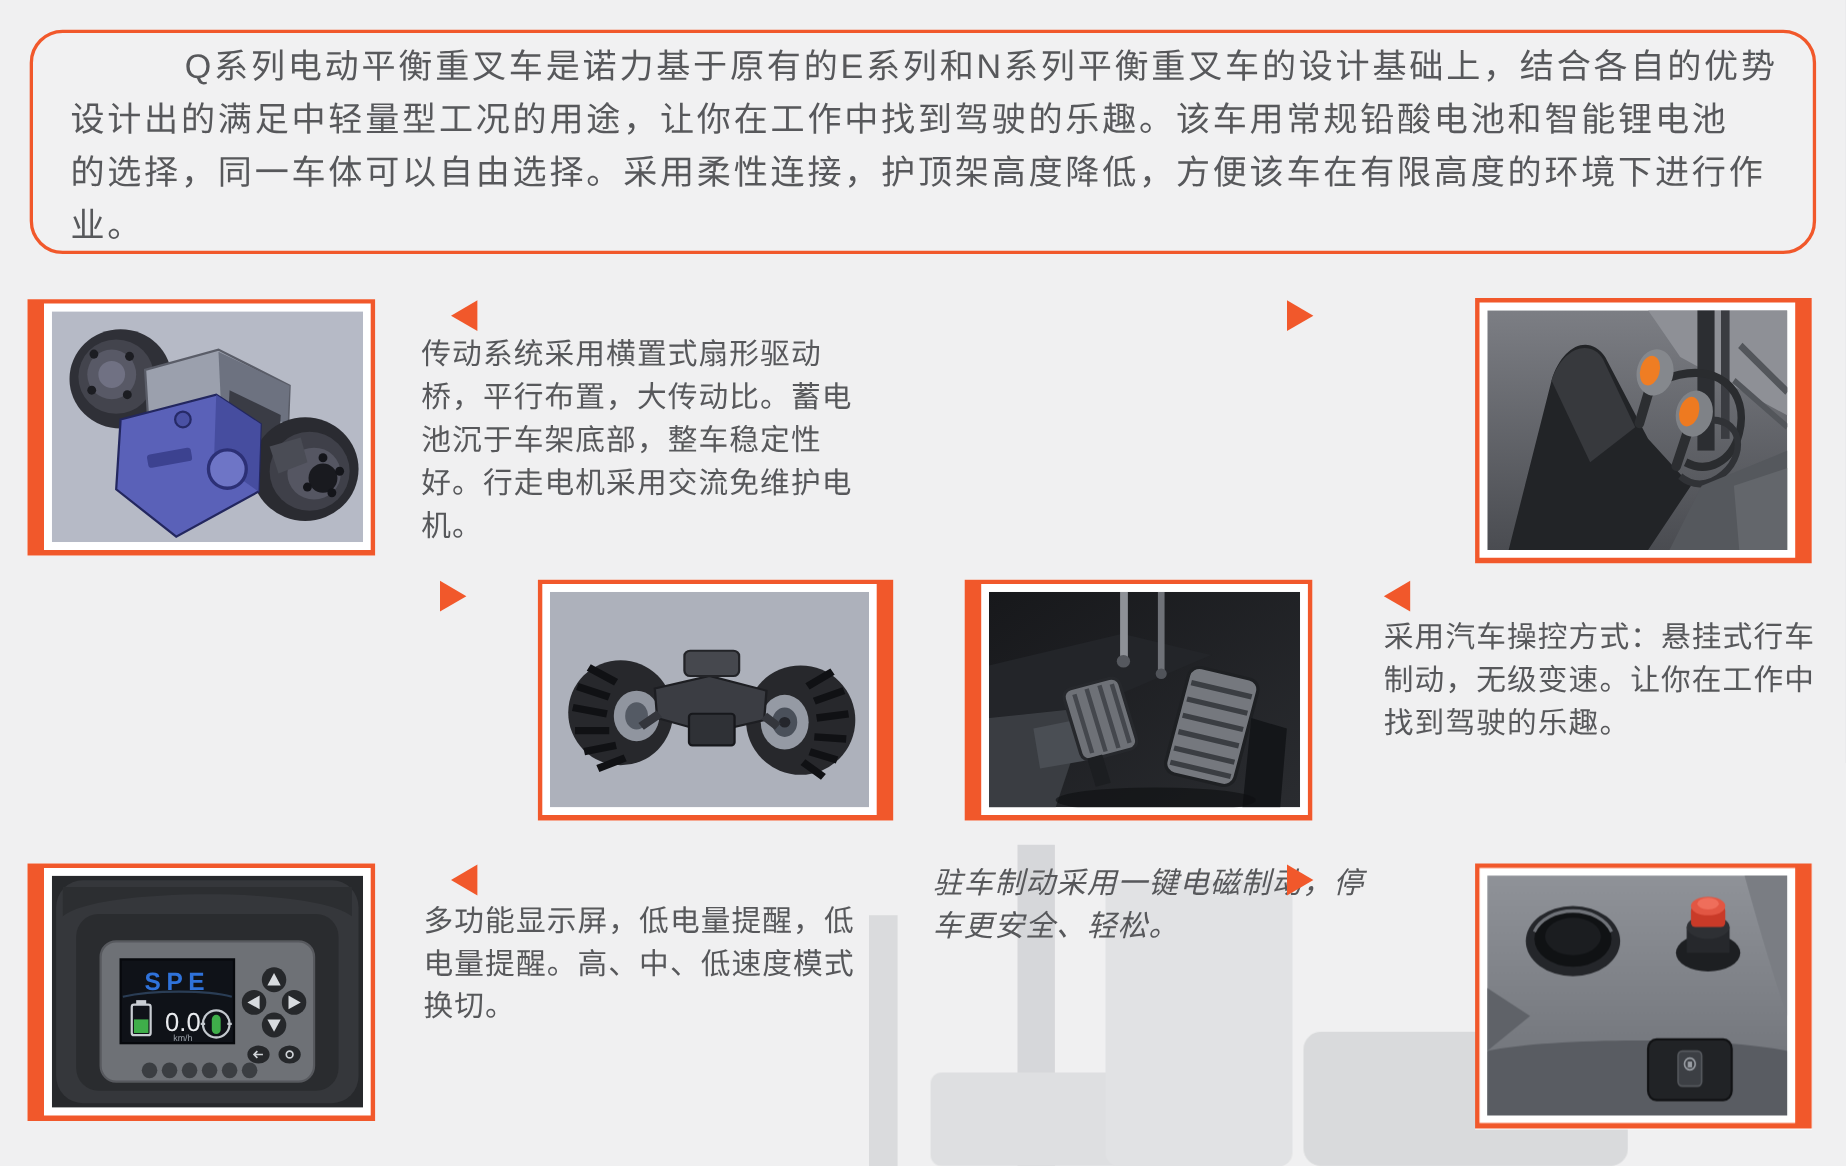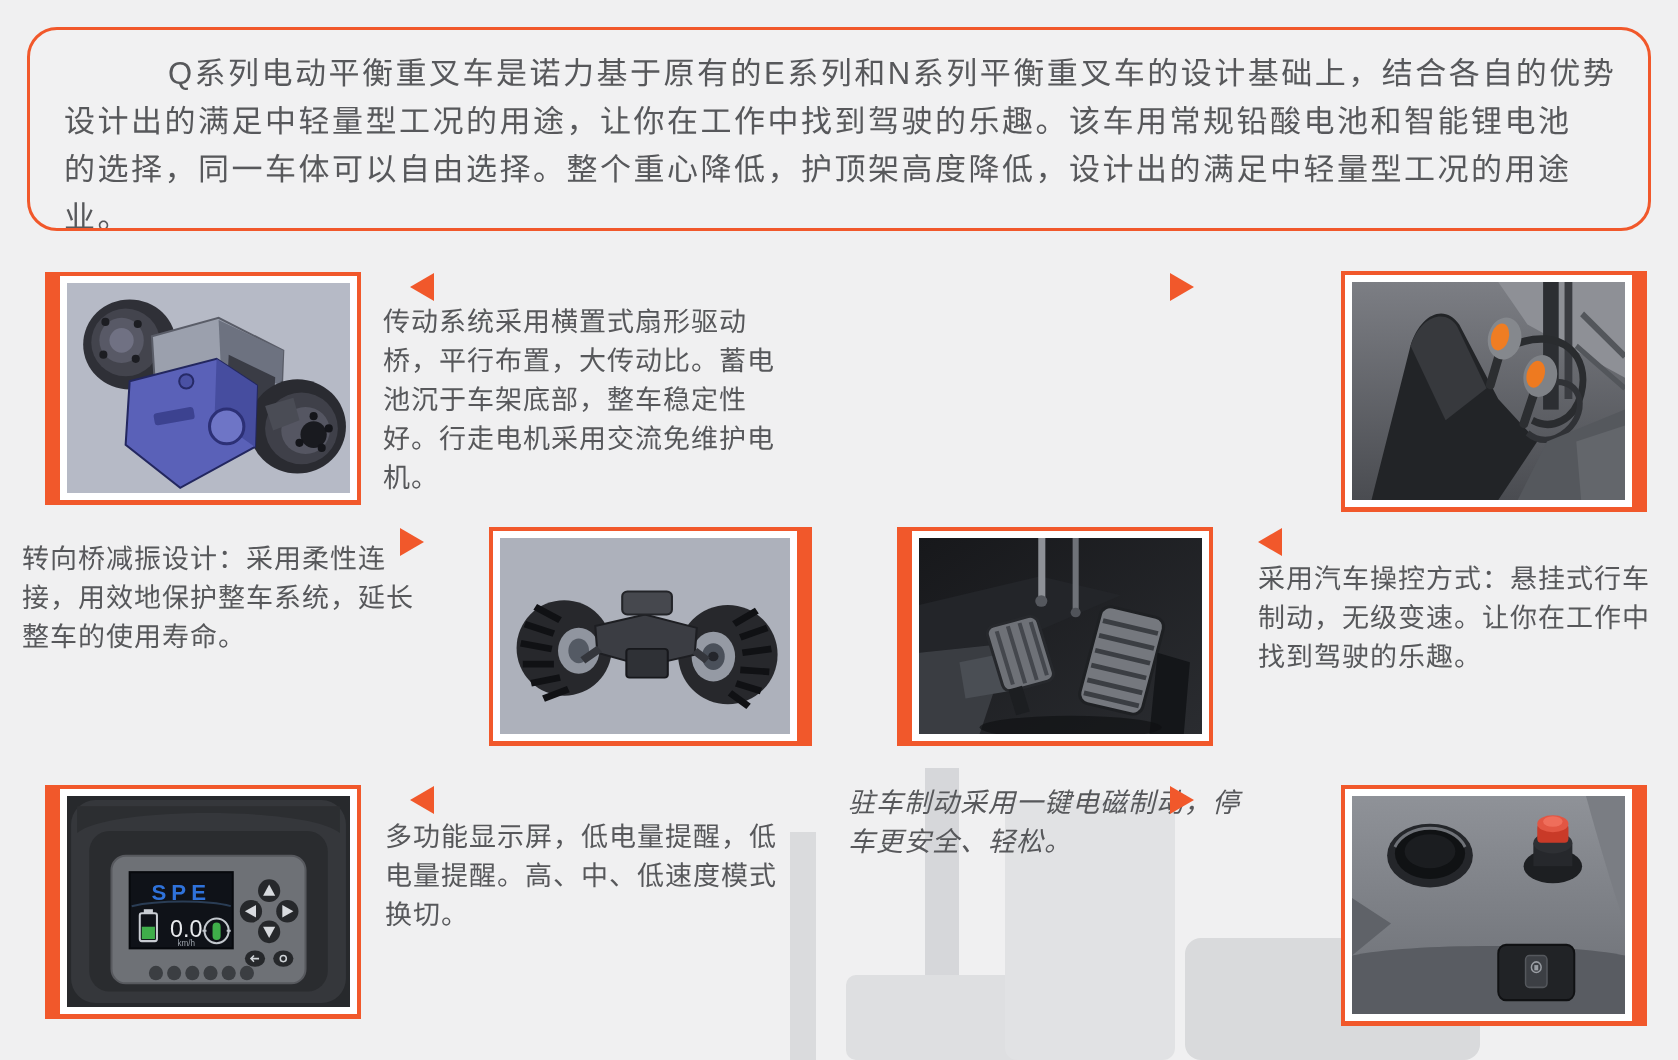--- a/index.html
+++ b/index.html
@@ -6,33 +6,33 @@
   .page{
     position:relative;width:1678px;height:1060px;margin:0 auto;
     background:#f0f0f1;overflow:hidden;
     font-family:"Liberation Sans","DejaVu Sans",sans-serif;
     color:#57585b;
   }
   
   .intro-box{
     position:absolute;left:27px;top:27px;width:1624px;height:204px;
     box-sizing:border-box;border:3px solid #f1582b;border-radius:30px;
-    padding:20px 34px;overflow:hidden;background:#f1f1f2;
+    padding:7px 34px;overflow:hidden;background:#f1f1f2;
   }
   .intro-line{
     font-size:31px;line-height:48px;letter-spacing:2.5px;
     white-space:nowrap;color:#57585b;
   }
   .intro-line.first{padding-left:104px;}
   
   .tile{
     position:absolute;background:#ffffff;box-sizing:border-box;
     border-style:solid;border-color:#f1582b;
   }
-  .tile.accent-left{border-width:4px 4px 5px 15px;margin-left:20px;}
+  .tile.accent-left{border-width:4px 4px 5px 15px;}
   .tile.accent-right{border-width:4px 15px 5px 4px;}
   .tile .ph{position:absolute;left:7px;top:7px;right:7px;bottom:7px;overflow:hidden;}
   .tile svg{display:block;width:100%;height:100%;}
   
   .caption{
     position:absolute;font-size:27px;line-height:39px;letter-spacing:1px;
     color:#57585b;text-align:left;
   }
   
   .tri{position:absolute;width:0;height:0;
@@ -52,21 +52,21 @@
     <div style="left:790px;top:832px;width:26px;height:228px;"></div>
     <div style="left:925px;top:768px;width:34px;height:292px;background:#c2c4c6;"></div>
     <div style="left:846px;top:975px;width:310px;height:85px;border-radius:10px;background:#cfd1d3;"></div>
     <div style="left:1185px;top:938px;width:295px;height:122px;border-radius:16px;background:#c6c8ca;"></div>
     <div style="left:1005px;top:800px;width:170px;height:260px;border-radius:12px;background:#d6d7d9;"></div>
   </div>
 
   <div class="intro-box">
     <div class="intro-line first">Q系列电动平衡重叉车是诺力基于原有的E系列和N系列平衡重叉车的设计基础上，结合各自的优势</div>
     <div class="intro-line">设计出的满足中轻量型工况的用途，让你在工作中找到驾驶的乐趣。该车用常规铅酸电池和智能锂电池</div>
-    <div class="intro-line">的选择，同一车体可以自由选择。整个重心降低，护顶架高度降低，设计出的满足中轻量型工况的用途</div>
+    <div class="intro-line">的选择，同一车体可以自由选择。采用柔性连接，护顶架高度降低，方便该车在有限高度的环境下进行作</div>
     <div class="intro-line">业。</div>
   </div>
 
   <div class="tile accent-left" style="left:25px;top:272px;width:316px;height:233px;">
     <div class="ph">
       <svg viewBox="0 0 280 205" preserveAspectRatio="none">
         <rect width="280" height="205" fill="#b6bac6"></rect>
         <g>
           <ellipse cx="62" cy="60" rx="46" ry="44" fill="#2f3037"></ellipse>
           <ellipse cx="58" cy="58" rx="34" ry="33" fill="#43444d"></ellipse>
@@ -135,21 +135,20 @@
           <rect x="182" y="97" width="9" height="42" rx="4" fill="#2c2e31"></rect>
           <ellipse cx="187" cy="87" rx="17" ry="20" fill="#7f8287"></ellipse>
           <ellipse cx="182" cy="87" rx="9" ry="13" fill="#ee7a20"></ellipse>
         </g>
         <polygon points="170,205 200,150 280,120 280,205" fill="#55585d"></polygon>
         <polygon points="230,150 280,135 280,205 235,205" fill="#63666b"></polygon>
       </svg>
     </div>
   </div>
 
-  <div class="caption" style="left:22px;top:540px;width:400px;">转向桥减振设计：采用柔性连接，用效地保护整车系统，延长整车的使用寿命。</div>
   <span class="tri right" style="left:400px;top:528px;"></span>
 
   <div class="tile accent-right" style="left:489px;top:527px;width:323px;height:219px;">
     <div class="ph">
       <svg viewBox="0 0 280 205" preserveAspectRatio="none">
         <rect width="280" height="205" fill="#adb1bb"></rect>
         <g>
           <ellipse cx="62" cy="115" rx="46" ry="50" fill="#27282c"></ellipse>
           <path d="M24,90 L52,100 M20,110 L50,116 M22,132 L52,132 M30,152 L58,146 M42,168 L66,158 M34,72 L58,86" stroke="#101114" stroke-width="7"></path>
           <ellipse cx="76" cy="118" rx="20" ry="24" fill="#90959f"></ellipse>

